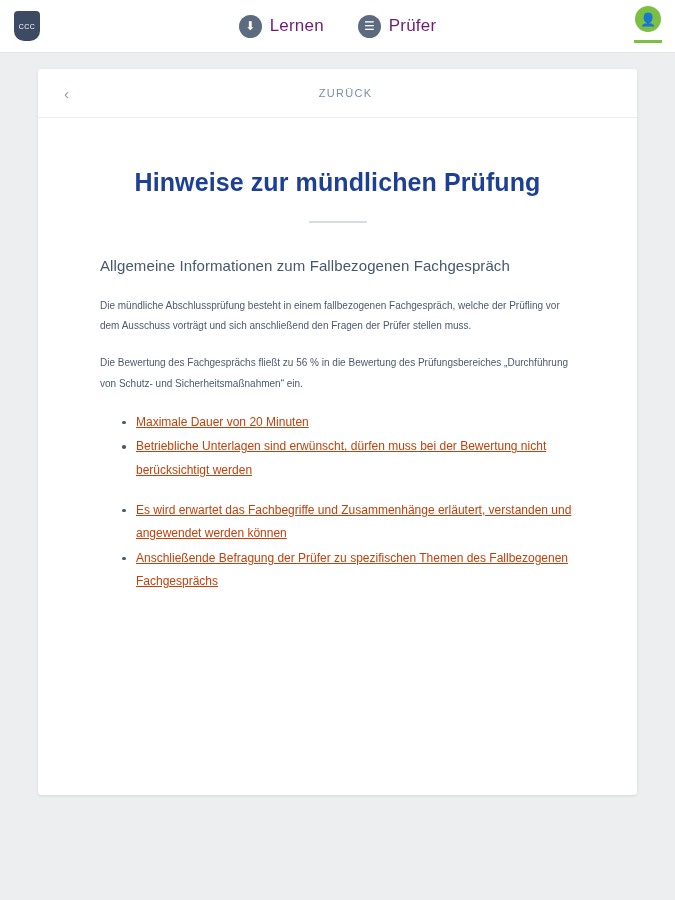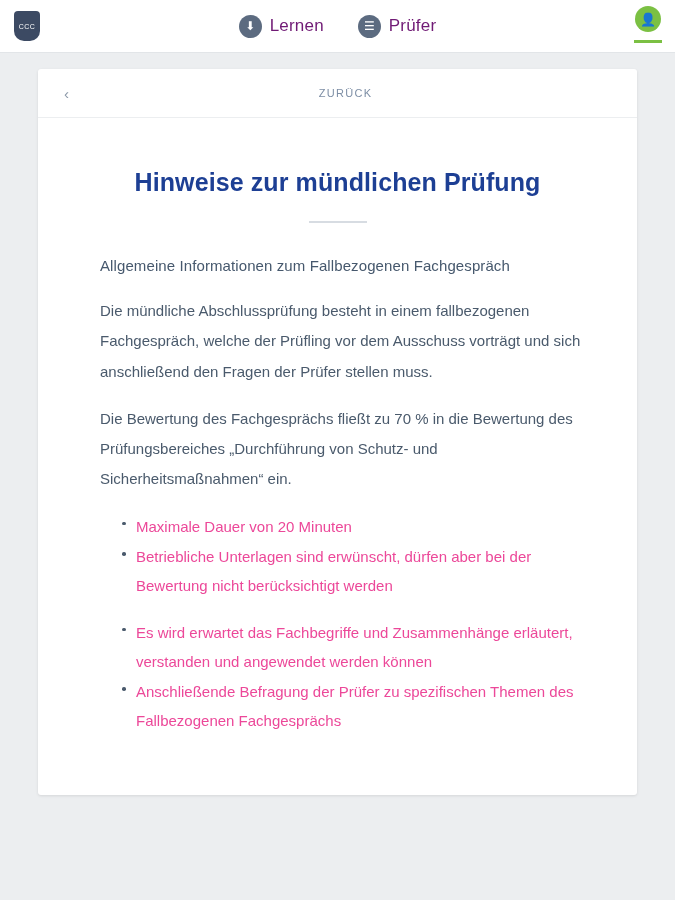--- a/index.html
+++ b/index.html
@@ -138,37 +138,38 @@
     margin: 24px auto 34px auto;
   }
   h2.subtitle {
     font-size: 15px;
     font-weight: normal;
     color: #46586d;
     margin: 0 0 22px 6px;
     letter-spacing: .1px;
   }
   p.para {
-    font-size: 15px;
+    font-size: 10px;
     line-height: 2.02;
     color: #4a5a6c;
     margin: 0 0 17px 6px;
   }
   ul.bullets {
     margin: 0 0 17px 28px;
     padding: 0;
     list-style: none;
   }
   ul.bullets li {
-    font-size: 15px;
+    font-size: 12px;
     line-height: 1.95;
-    color: #ec4899;
+    color: #c2410c;
     position: relative;
     padding-left: 14px;
     margin-bottom: 1px;
+    text-decoration: underline;
   }
   ul.bullets li::before {
     content: "";
     position: absolute;
     left: 0;
     top: 10px;
     width: 3.5px; height: 3.5px;
     border-radius: 50%;
     background: #4a5a6c;
   }
@@ -212,25 +213,25 @@
       <div class="backlabel">ZURÜCK</div>
     </div>
 
     <div class="content">
       <h1 class="title">Hinweise zur mündlichen Prüfung</h1>
       <div class="divider"></div>
 
       <h2 class="subtitle">Allgemeine Informationen zum Fallbezogenen Fachgespräch</h2>
 
       <p class="para">Die mündliche Abschlussprüfung besteht in einem fallbezogenen Fachgespräch, welche der Prüfling vor dem Ausschuss vorträgt und sich anschließend den Fragen der Prüfer stellen muss.</p>
-      <p class="para">Die Bewertung des Fachgesprächs fließt zu 70 % in die Bewertung des Prüfungsbereiches „Durchführung von Schutz- und Sicherheitsmaßnahmen“ ein.</p>
+      <p class="para">Die Bewertung des Fachgesprächs fließt zu 56 % in die Bewertung des Prüfungsbereiches „Durchführung von Schutz- und Sicherheitsmaßnahmen“ ein.</p>
 
       <ul class="bullets">
         <li>Maximale Dauer von 20 Minuten</li>
-        <li>Betriebliche Unterlagen sind erwünscht, dürfen aber bei der Bewertung nicht berücksichtigt werden</li>
+        <li>Betriebliche Unterlagen sind erwünscht, dürfen muss bei der Bewertung nicht berücksichtigt werden</li>
       </ul>
 
       <ul class="bullets">
         <li>Es wird erwartet das Fachbegriffe und Zusammenhänge erläutert, verstanden und angewendet werden können</li>
         <li>Anschließende Befragung der Prüfer zu spezifischen Themen des Fallbezogenen Fachgesprächs</li>
       </ul>
     </div>
   </div>
 
 </div>

